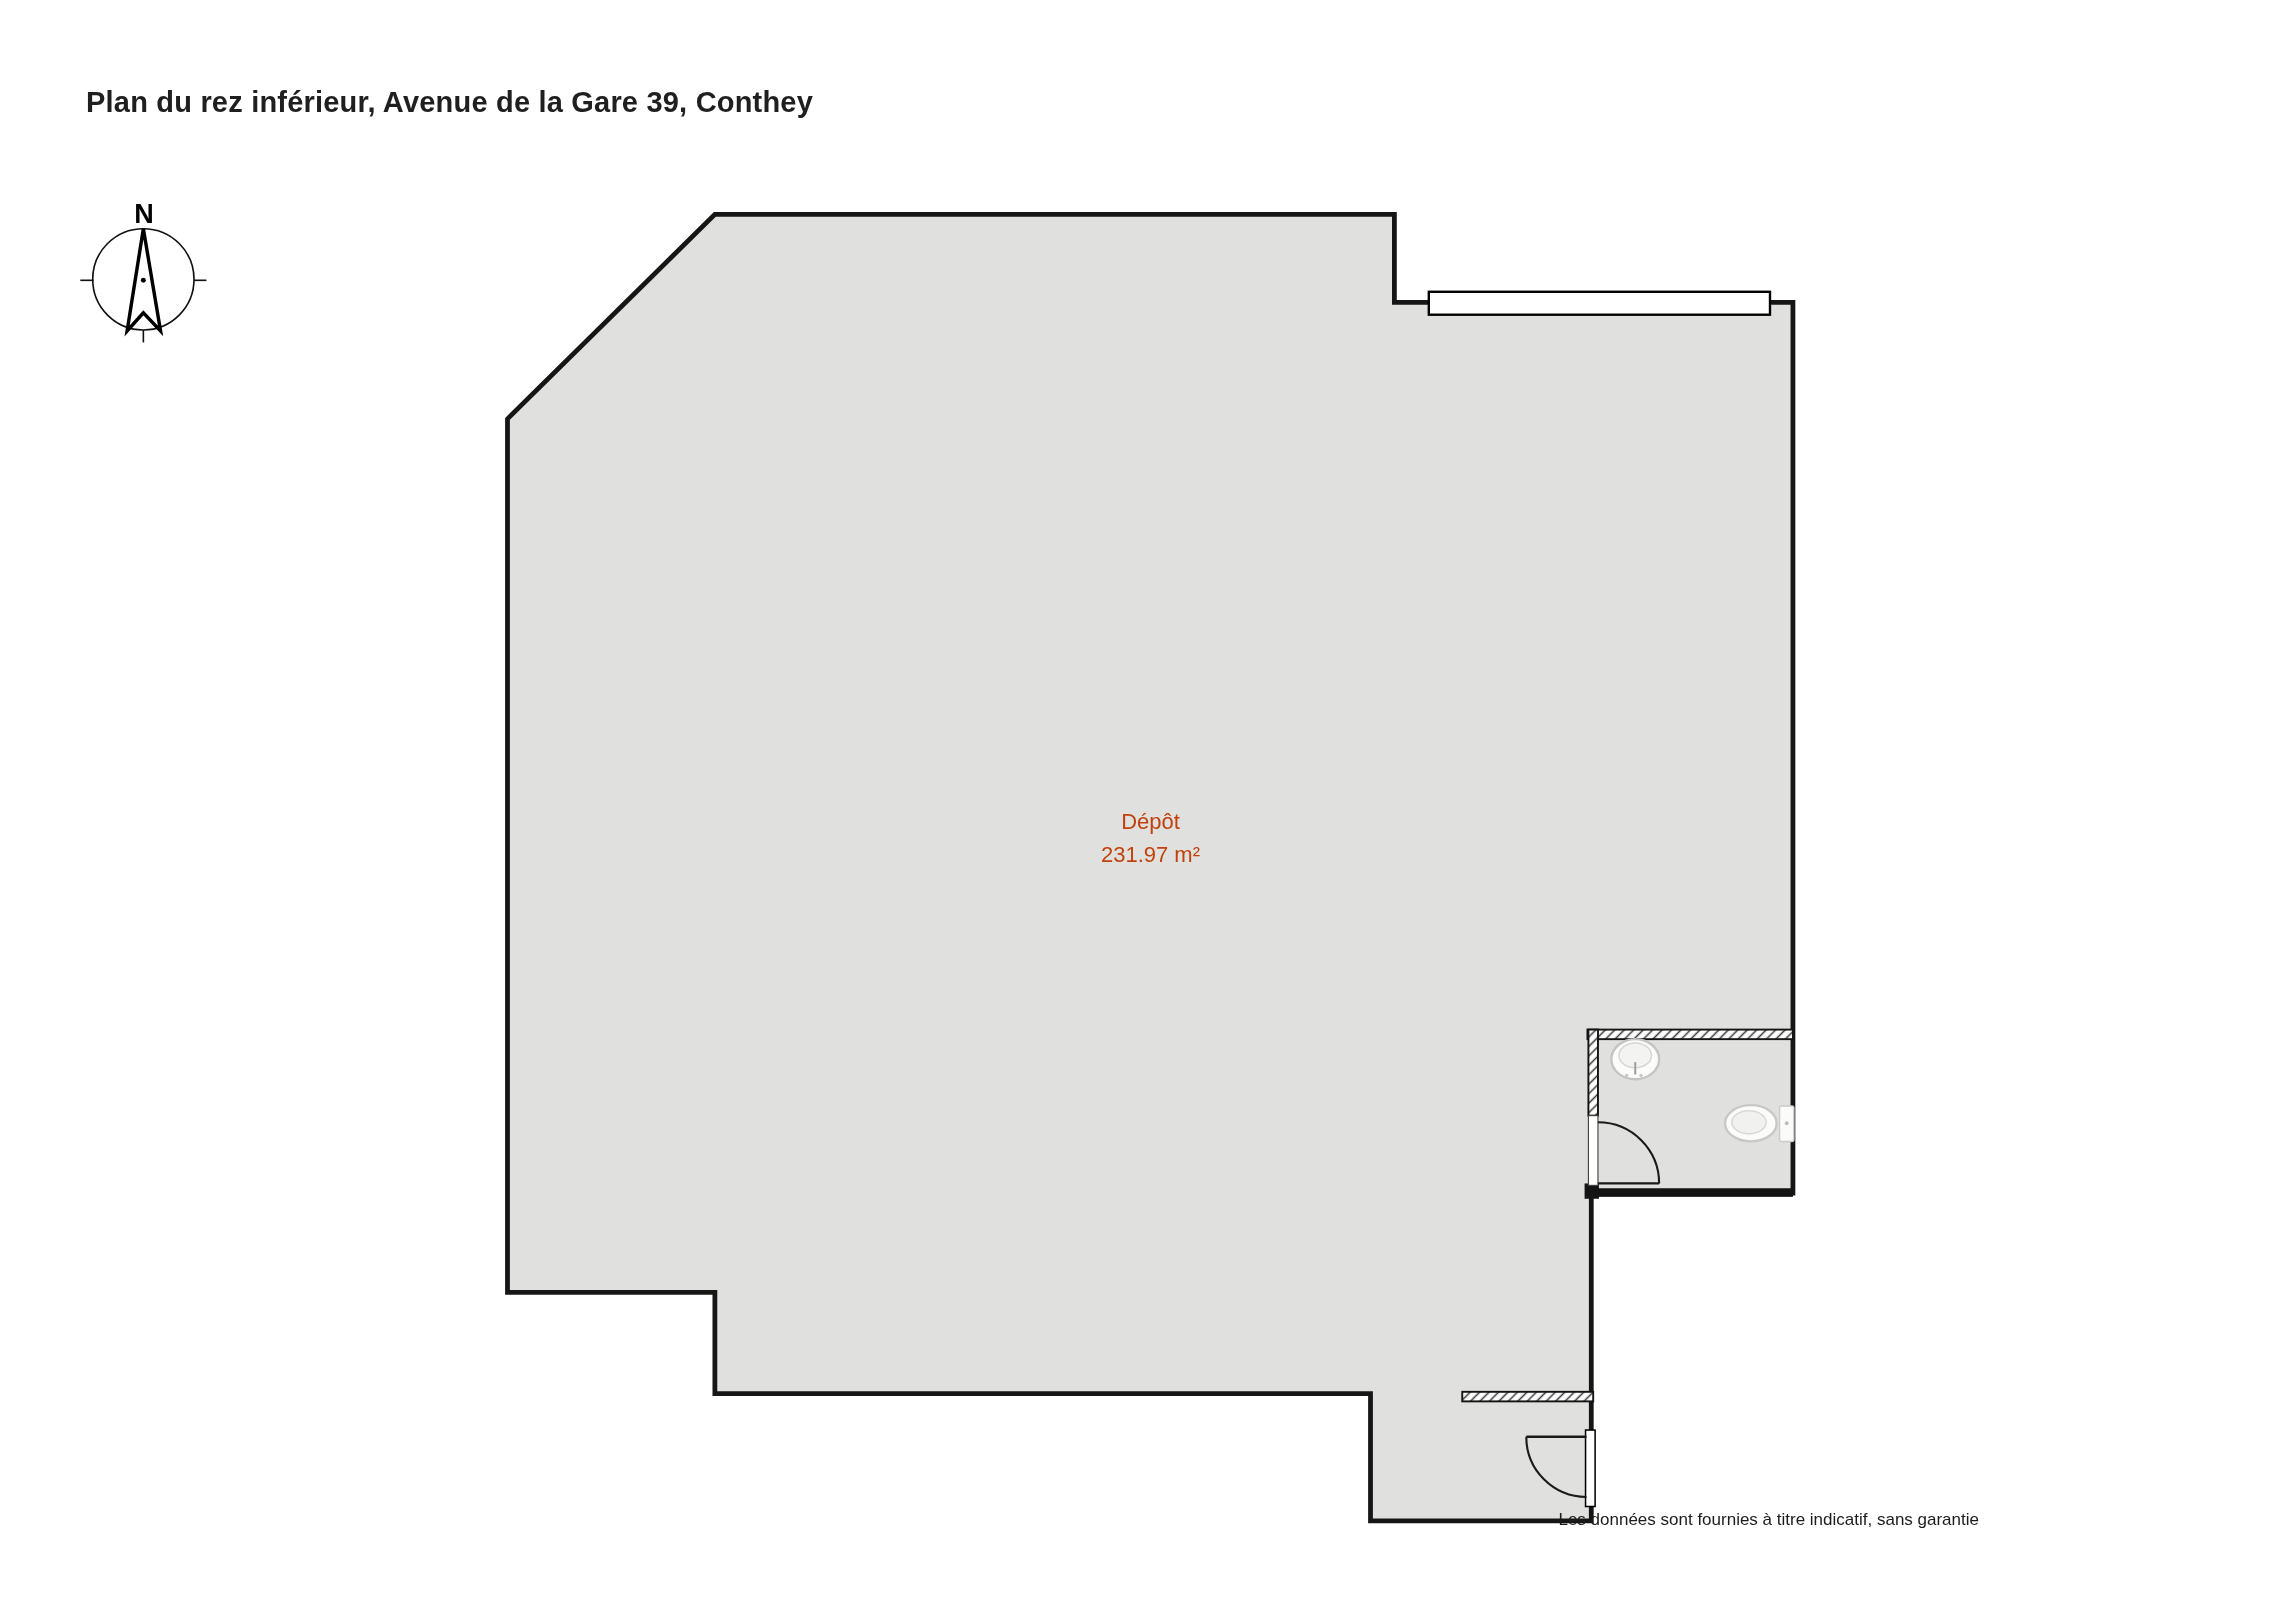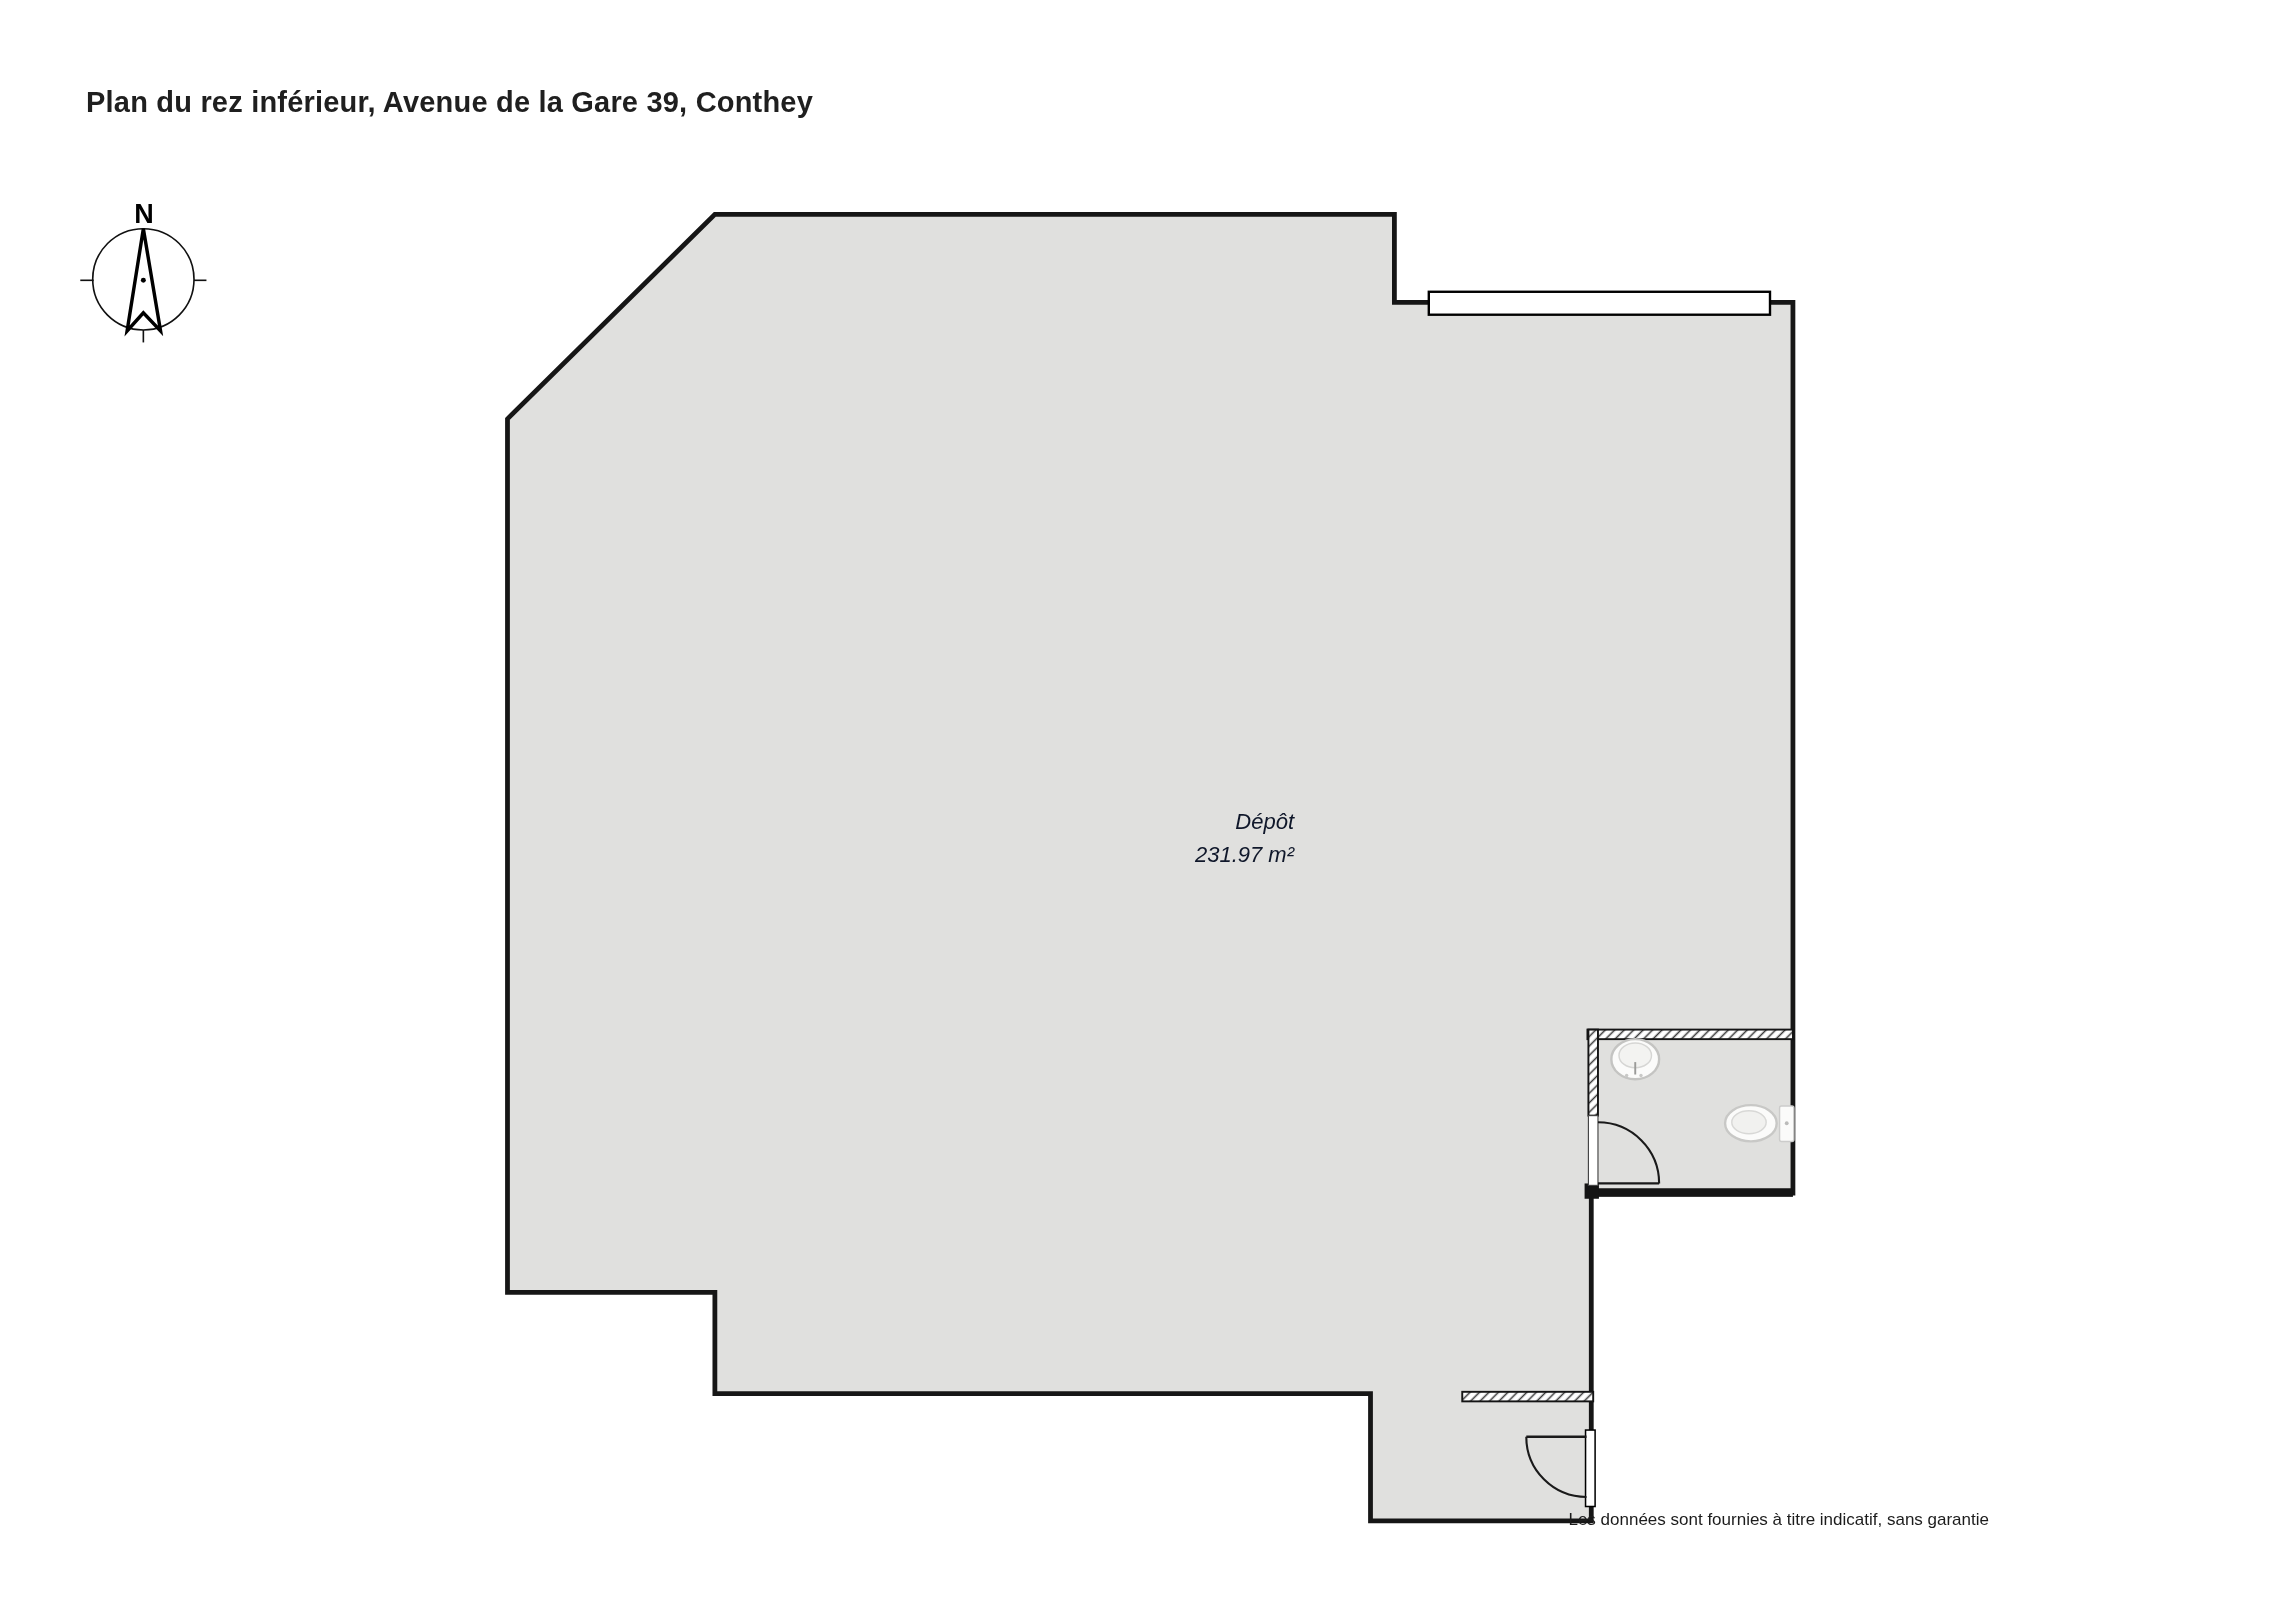--- a/index.html
+++ b/index.html
@@ -40,31 +40,30 @@
     text-align: center;
     font-size: 27px;
     font-weight: 700;
     color: #000000;
   }
   .room-label {
     position: absolute;
     left: 1007px;
     top: 806px;
     width: 287px;
-    text-align: right;
-    color: #0f172a;
+    text-align: center;
+    color: #c2410c;
     font-size: 22px;
     line-height: 32.5px;
-    font-style: italic;
   }
   .room-label .room-name { display: block; }
   .room-label .room-area { display: block; }
   .disclaimer {
     position: absolute;
-    right: 95px;
+    right: 105px;
     top: 1510px;
     font-size: 17px;
     color: #1c1c1c;
     white-space: nowrap;
   }
 </style>
 </head>
 <body>
 
 <div class="canvas">

